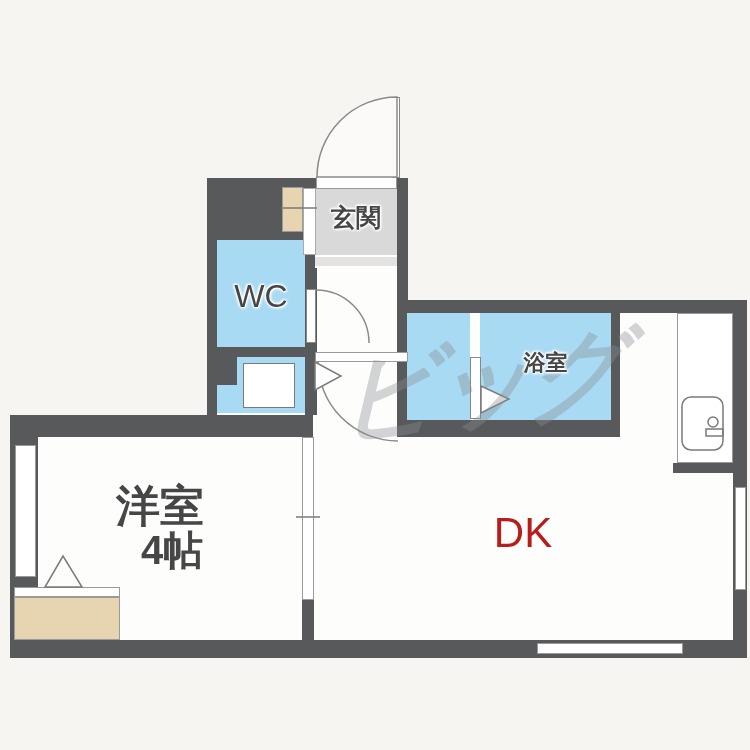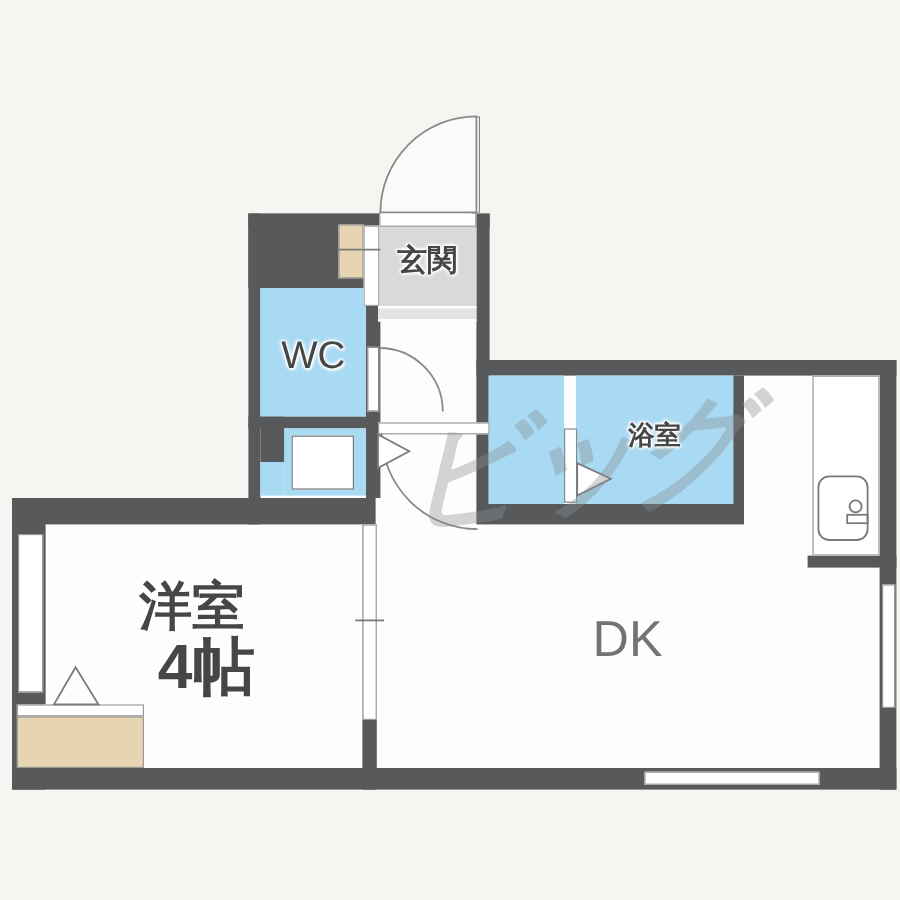--- a/index.html
+++ b/index.html
@@ -98,17 +98,17 @@
     <rect x="706" y="429" width="17" height="7" fill="none" stroke="#7a7a7a" stroke-width="1.5"></rect>
   </svg>
 
   <div class="watermark">ビッグ</div>
 
   <div class="label z7" style="left:315px;top:204px;width:82px;font-size:25px;font-weight:bold;">玄関</div>
   <div class="label z7" style="left:217px;top:280px;width:88px;font-size:32px;">WC</div>
   <div class="label z7" style="left:480px;top:351px;width:131px;font-size:22px;font-weight:bold;">浴室</div>
   <div class="label z7" style="left:38px;top:483px;width:244px;font-size:44px;font-weight:bold;">
     <div>洋室</div>
-    <div style="font-size:52px;padding-left:24px;">4帖</div>
+    <div style="font-size:40px;padding-left:24px;">4帖</div>
   </div>
-  <div class="label z7" style="left:433px;top:511px;width:180px;font-size:42px;text-shadow:none;color:#737373;">DK</div>
+  <div class="label z7" style="left:433px;top:511px;width:180px;font-size:42px;text-shadow:none;color:#b91c1c;">DK</div>
 
 </div>
 
 </body></html>

